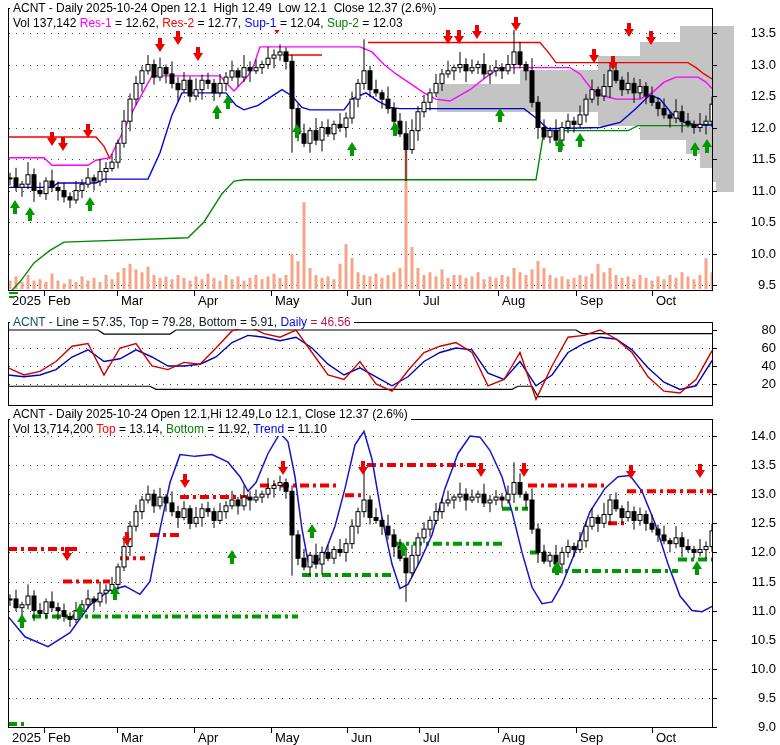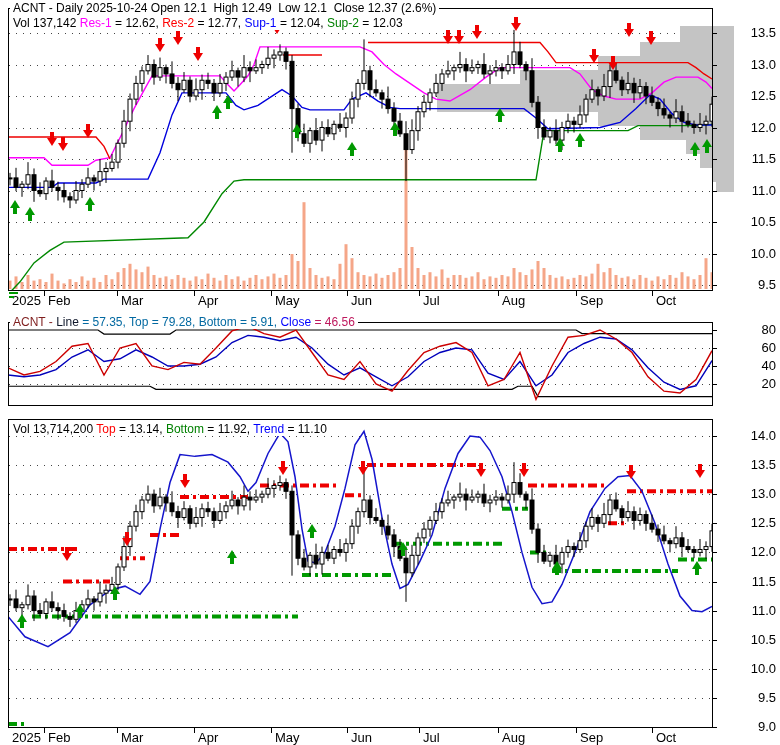--- a/index.html
+++ b/index.html
@@ -10,22 +10,23 @@
   svg#chart{position:absolute;left:0;top:0;z-index:1;}
 </style>
 </head>
 <body>
 
 <div class="stage">
 
   <div class="hdr" style="left:10px;top:1px;">ACNT - Daily 2025-10-24 Open 12.1  High 12.49  Low 12.1  Close 12.37 (2.6%)</div>
   <div class="hdr" style="left:10px;top:16px;" id="p1h2"><span style="color: rgb(0, 0, 0);">Vol 137,142 </span><span style="color: rgb(255, 0, 255);">Res-1</span><span style="color: rgb(0, 0, 0);"> = 12.62, </span><span style="color: rgb(255, 0, 0);">Res-2</span><span style="color: rgb(0, 0, 0);"> = 12.77, </span><span style="color: rgb(0, 0, 255);">Sup-1</span><span style="color: rgb(0, 0, 0);"> = 12.04, </span><span style="color: rgb(0, 128, 0);">Sup-2</span><span style="color: rgb(0, 0, 0);"> = 12.03</span></div>
 
-  <div class="hdr" style="left:10px;top:315px;" id="p2h"><span style="color: #7f1d1d;">ACNT - </span><span style="color: #0f172a;">Line</span><span style="color: #0369a1;"> = 57.35, Top = 79.28, Bottom = 5.91, </span><span style="color: rgb(0, 0, 255);">Close</span><span style="color: #be185d;"> = 46.56</span></div>
+  <div class="hdr" style="left:10px;top:315px;" id="p2h"><span style="color: #0c4a6e;">ACNT - </span><span style="color: #0f172a;">Line</span><span style="color: #0f172a;"> = 57.35, Top = 79.28, Bottom = 5.91, </span><span style="color: rgb(0, 0, 255);">Daily</span><span style="color: #be185d;"> = 46.56</span></div>
 
+  <div class="hdr" style="left:10px;top:407px;">ACNT - Daily 2025-10-24 Open 12.1,Hi 12.49,Lo 12.1, Close 12.37 (2.6%)</div>
   <div class="hdr" style="left:10px;top:422px;" id="p3h2"><span style="color: rgb(0, 0, 0);">Vol 13,714,200 </span><span style="color: rgb(255, 0, 0);">Top</span><span style="color: rgb(0, 0, 0);"> = 13.14, </span><span style="color: rgb(0, 128, 0);">Bottom</span><span style="color: rgb(0, 0, 0);"> = 11.92, </span><span style="color: rgb(0, 0, 255);">Trend</span><span style="color: rgb(0, 0, 0);"> = 11.10</span></div>
 
   <svg id="chart" width="780" height="745" xmlns="http://www.w3.org/2000/svg">
       <defs>
         <clipPath id="c1">
           <rect x="8" y="8" width="704" height="282"></rect>
         </clipPath>
         <clipPath id="c2">
           <rect x="8" y="322" width="704" height="83"></rect>
         </clipPath>

